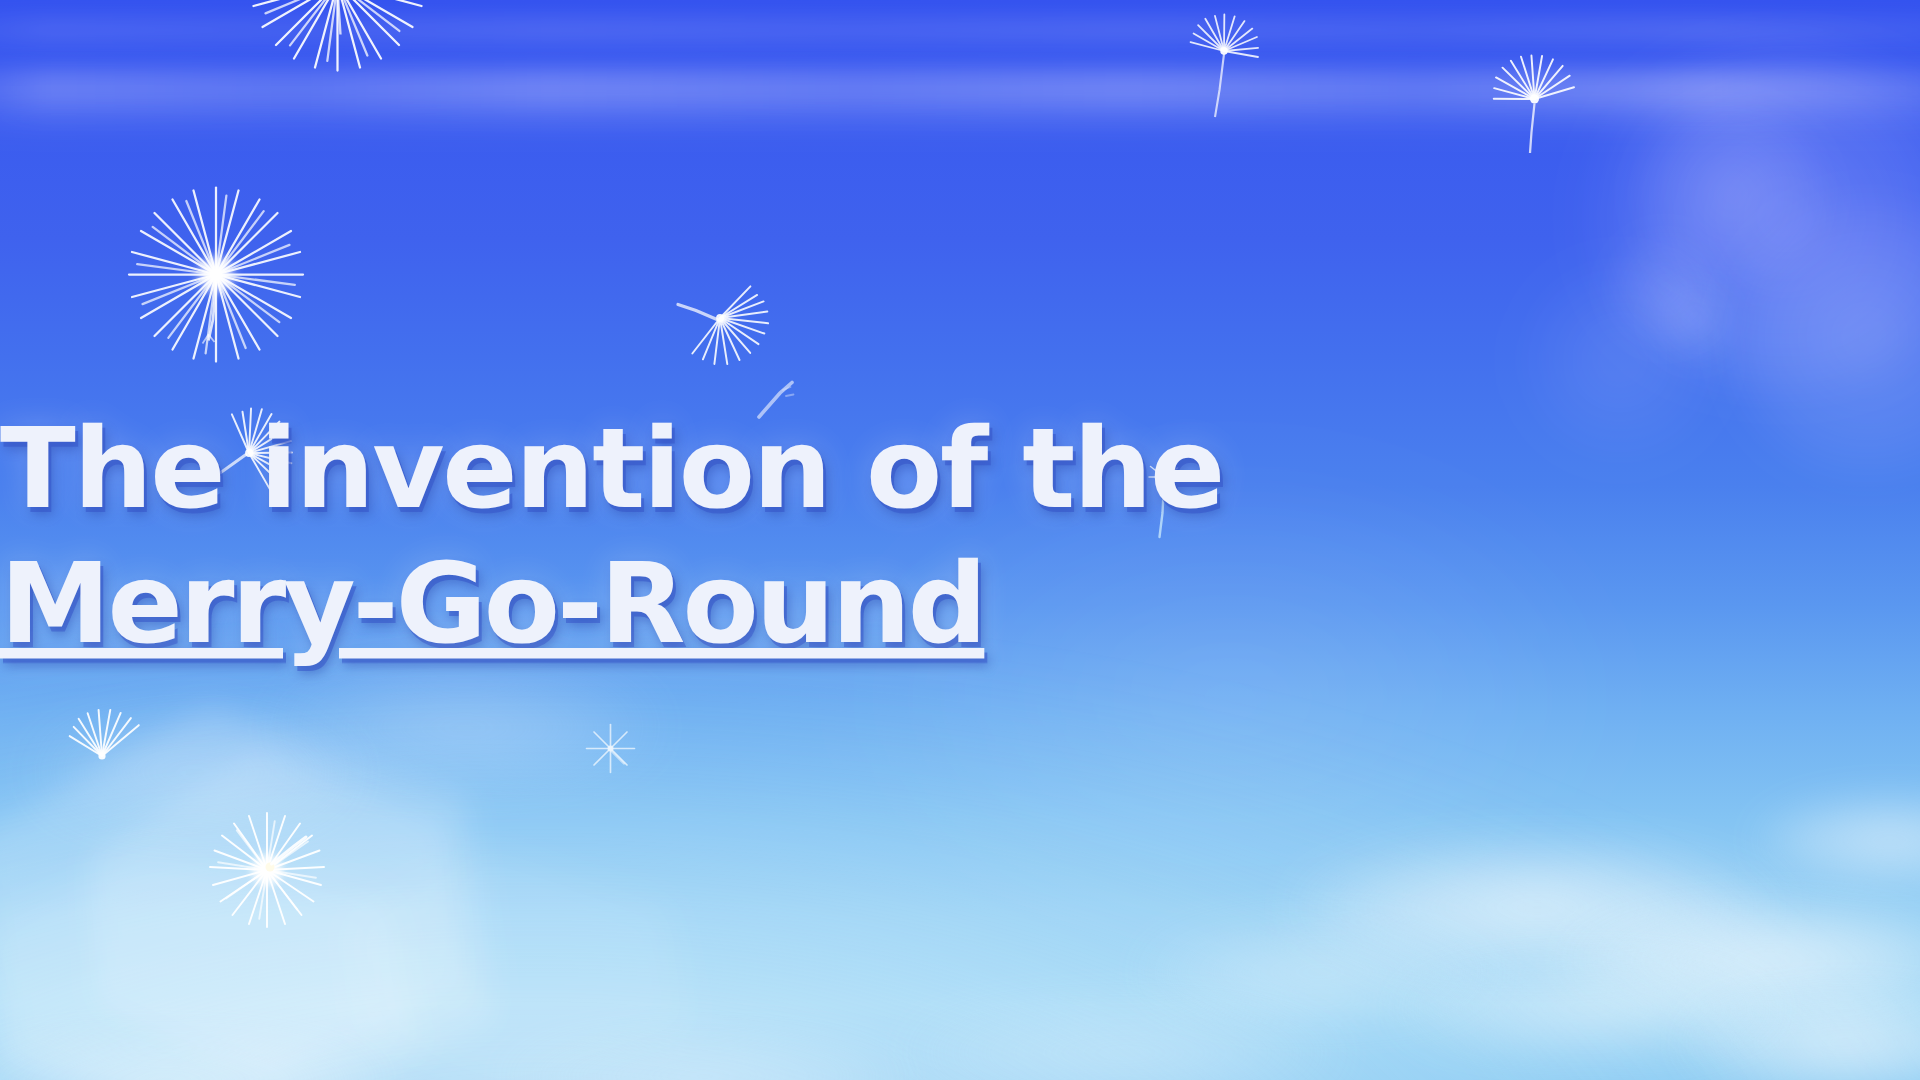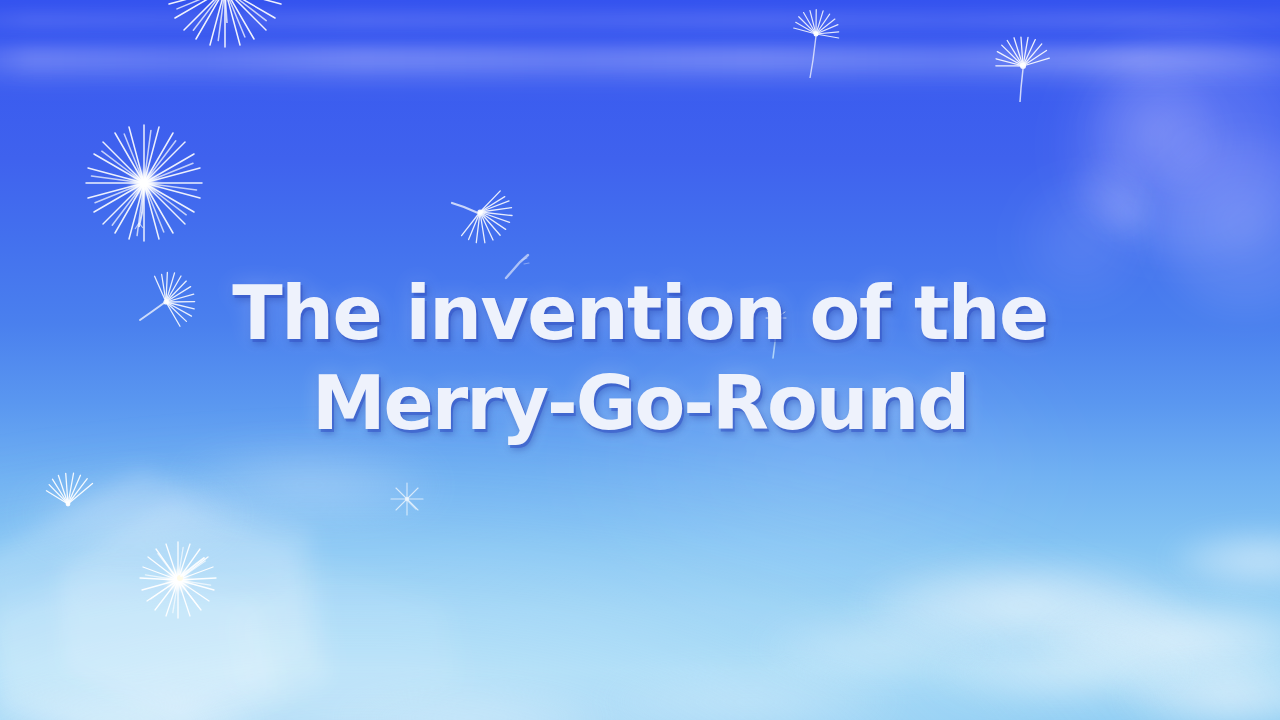--- a/index.html
+++ b/index.html
@@ -107,39 +107,39 @@
     pointer-events: none;
   }
   .seed svg { display: block; overflow: visible; }
 
   
   .title-block {
     position: absolute;
     left: 0;
     right: 0;
     top: 268px;
-    text-align: center;
     pointer-events: none;
   }
   .title-line {
     display: block;
     color: #eef2fc;
     font-family: "DejaVu Sans", "Liberation Sans", sans-serif;
     font-weight: bold;
     font-size: 74px;
     line-height: 90px;
     letter-spacing: -1.5px;
     text-shadow:
        2px 3px 0 rgba(52,84,200,0.55),
        3px 5px 7px rgba(40,70,170,0.45),
        0 0 22px rgba(255,255,255,0.22);
     white-space: nowrap;
   }
   .title-line.line2 {
     letter-spacing: -2px;
+    text-decoration: underline;
   }
 </style>
 </head>
 <body>
 
 <div id="scene">
 
   <div class="sky"></div>
   <div class="sky-haze"></div>
 

